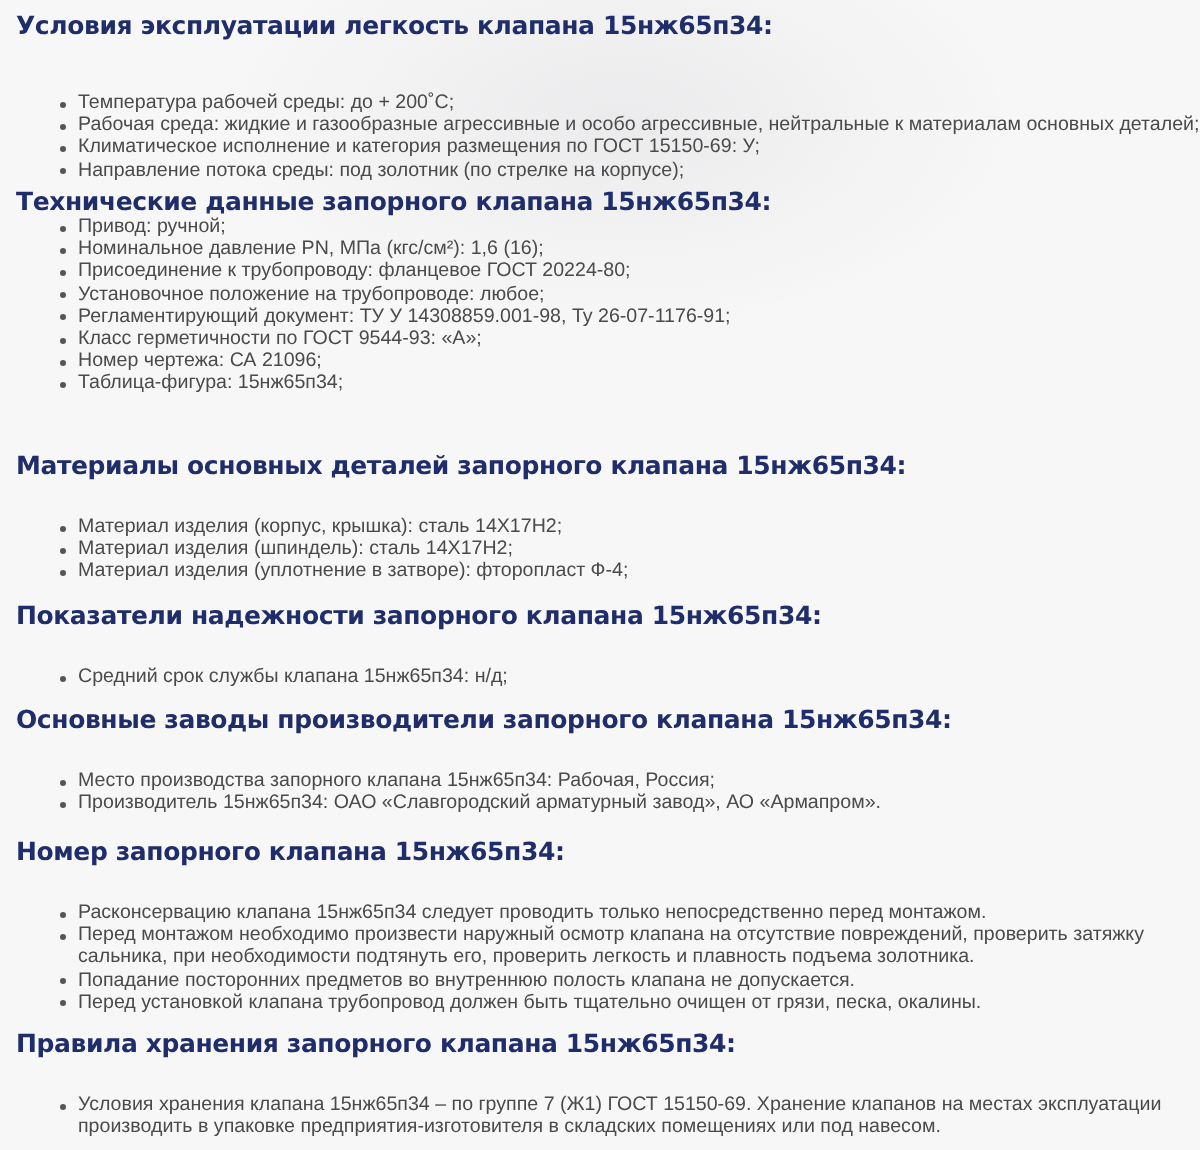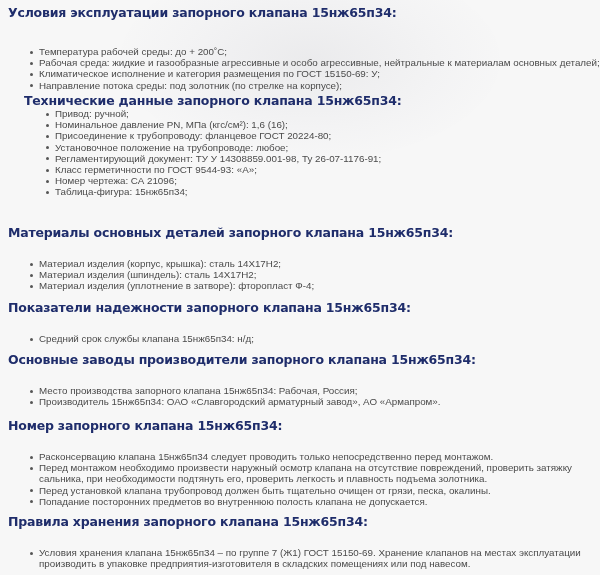--- a/index.html
+++ b/index.html
@@ -38,30 +38,30 @@
     }
   </style>
 </head>
 <body>
 
 <div class="watermark"></div>
 
 <div class="content">
 
   <section style="position:absolute;top:6px;left:8px;">
-    <h2>Условия эксплуатации запорного клапана 15нж65п34:</h2>
+    <h2>Условия эксплуатации легкость клапана 15нж65п34:</h2>
     <ul style="margin-top:26px;">
       <li>Температура рабочей среды: до + 200˚С;</li>
       <li>Рабочая среда: жидкие и газообразные агрессивные и особо агрессивные, нейтральные к материалам основных деталей;</li>
       <li>Климатическое исполнение и категория размещения по ГОСТ 15150-69:  У;</li>
       <li>Направление потока среды: под золотник (по стрелке на корпусе);</li>
     </ul>
   </section>
 
-  <section style="position:absolute;top:94px;left:24px;">
+  <section style="position:absolute;top:94px;left:8px;">
     <h2>Технические данные запорного клапана 15нж65п34:</h2>
     <ul style="">
       <li>Привод: ручной;</li>
       <li>Номинальное давление PN, МПа (кгс/см²): 1,6 (16);</li>
       <li>Присоединение к трубопроводу: фланцевое ГОСТ 20224-80;</li>
       <li>Установочное положение на трубопроводе: любое;</li>
       <li>Регламентирующий документ: ТУ У 14308859.001-98, Ту 26-07-1176-91;</li>
       <li>Класс герметичности по ГОСТ 9544-93:  «А»;</li>
       <li>Номер чертежа: СА 21096;</li>
       <li>Таблица-фигура: 15нж65п34;</li>
@@ -90,22 +90,22 @@
       <li>Место производства запорного клапана 15нж65п34: Рабочая, Россия;</li>
       <li>Производитель 15нж65п34: ОАО «Славгородский арматурный завод», АО «Армапром».</li>
     </ul>
   </section>
 
   <section style="position:absolute;top:419px;left:8px;">
     <h2>Номер запорного клапана 15нж65п34:</h2>
     <ul style="margin-top:18px;width:570px;">
       <li>Расконсервацию клапана 15нж65п34 следует проводить только непосредственно перед монтажом.</li>
       <li>Перед монтажом необходимо произвести наружный осмотр клапана на отсутствие повреждений, проверить затяжку сальника, при необходимости подтянуть его, проверить легкость и плавность подъема золотника.</li>
+      <li>Попадание посторонних предметов  во внутреннюю полость клапана не допускается.</li>
       <li>Перед установкой клапана трубопровод должен быть тщательно очищен от грязи, песка, окалины.</li>
-      <li>Попадание посторонних предметов  во внутреннюю полость клапана не допускается.</li>
     </ul>
   </section>
 
   <section style="position:absolute;top:515px;left:8px;">
     <h2>Правила хранения запорного клапана 15нж65п34:</h2>
     <ul style="margin-top:18px;width:570px;">
       <li>Условия хранения клапана 15нж65п34 – по группе 7 (Ж1) ГОСТ 15150-69. Хранение клапанов на местах эксплуатации производить в упаковке предприятия-изготовителя в складских помещениях или под навесом.</li>
     </ul>
   </section>
 

